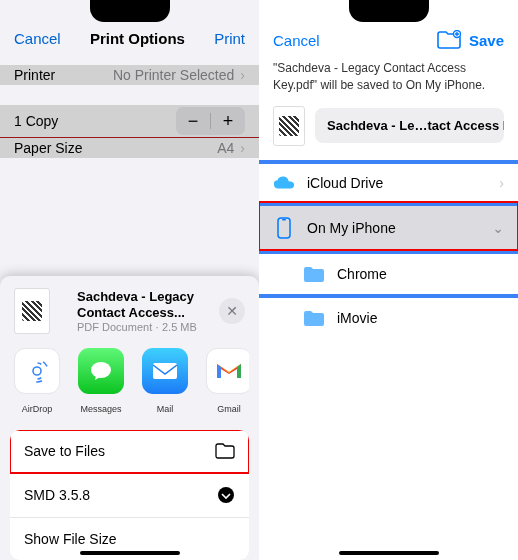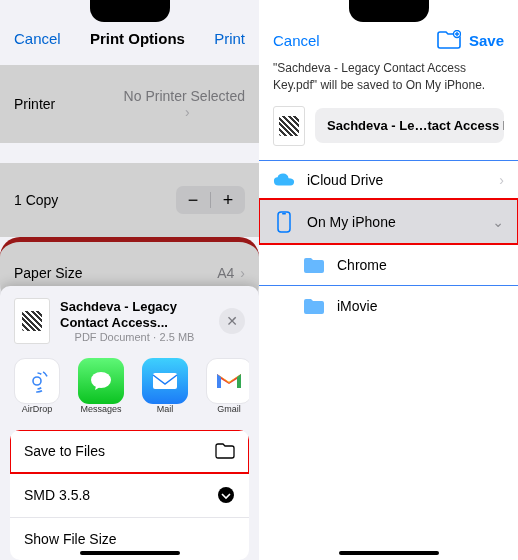--- a/index.html
+++ b/index.html
@@ -10,39 +10,39 @@
 
 .panel-left { background: #f2f2f7; }
 .notch { width: 80px; height: 22px; background: #000; border-radius: 0 0 14px 14px; position: absolute; left: 50%; transform: translateX(-50%); top: 0; z-index: 5; }
 
 
 .dimmed { filter: brightness(0.82); }
 .lp-header { display: flex; justify-content: space-between; align-items: center; padding: 30px 14px 14px; }
 .lp-header-title { font-size: 15px; font-weight: 600; color: #000; }
 .link-btn { color: #007aff; font-size: 15px; background: none; border: none; }
 
-.row { background: #fff; display: flex; align-items: center; justify-content: space-between; padding: 23px 14px; font-size: 14px; color: #000; }
+.row { background: #fff; display: flex; align-items: center; justify-content: space-between; padding: 2px 14px; font-size: 14px; color: #000; }
 .row-val { color: #8e8e93; font-size: 14px; }
 .chevron { color: #c7c7cc; margin-left: 6px; }
 .section { margin-top: 20px; }
 .stepper { display: flex; align-items: center; background: #eeeef0; border-radius: 7px; overflow: hidden; }
 .stepper span { width: 34px; height: 28px; display: flex; align-items: center; justify-content: center; font-size: 18px; color: #000; }
 .stepper .sep { width: 1px; height: 16px; background: #c7c7cc; }
 
 
 .share-sheet { position: absolute; bottom: 0; left: 0; width: 100%; background: #f2f2f7; border-radius: 10px 10px 0 0; box-shadow: 0 -2px 12px rgba(0,0,0,0.2); padding: 12px 10px 0; }
 .share-head { display: flex; align-items: center; gap: 10px; margin-bottom: 14px; padding: 0 4px; }
 .doc-thumb { width: 36px; height: 46px; background: #fff; border: 1px solid #ddd; border-radius: 3px; display: flex; align-items: center; justify-content: center; font-size: 8px; color: #999; flex-shrink: 0; position: relative; }
 .doc-thumb::before { content: ""; width: 20px; height: 20px; background: repeating-linear-gradient(45deg,#333,#333 2px,#fff 2px,#fff 4px); border-radius: 2px; }
 .share-title { font-size: 13px; font-weight: 600; color: #000; line-height: 1.25; }
-.share-sub { font-size: 11px; color: #8e8e93; text-align: center; }
+.share-sub { font-size: 11px; color: #8e8e93; }
 .close-x { width: 26px; height: 26px; border-radius: 50%; background: #e5e5ea; color: #7a7a80; display: flex; align-items: center; justify-content: center; font-size: 14px; margin-left: auto; flex-shrink: 0; }
 
 .apps { display: flex; gap: 14px; margin-bottom: 16px; padding: 0 2px; overflow: hidden; }
-.app { display: flex; flex-direction: column; align-items: center; gap: 0; width: 50px; flex-shrink: 0; }
+.app { display: flex; flex-direction: column; align-items: center; gap: 10px; width: 50px; flex-shrink: 0; }
 .app-icon { width: 46px; height: 46px; border-radius: 11px; display: flex; align-items: center; justify-content: center; }
 .app-label { font-size: 9px; color: #333; text-align: center; }
 
 .airdrop { background: #fff; border: 1px solid #e5e5ea; }
 .messages { background: linear-gradient(#5ff777,#0bc321); }
 .mail { background: linear-gradient(#3ed0fd,#1c7cf7); }
 .gmail { background: #fff; border: 1px solid #e5e5ea; }
 
 .action-list { background: #fff; border-radius: 10px; overflow: hidden; }
 .action-row { display: flex; justify-content: space-between; align-items: center; padding: 13px 14px; font-size: 14px; color: #000; border-bottom: 1px solid #e5e5ea; }
@@ -54,21 +54,21 @@
 .rp-header { display: flex; justify-content: space-between; align-items: center; padding: 30px 14px 10px; }
 .new-folder { width: 24px; height: 20px; margin-right: 8px; }
 .save-wrap { display: flex; align-items: center; }
 .save-text { color: #007aff; font-size: 15px; font-weight: 600; }
 
 .rp-msg { padding: 0 14px 12px; font-size: 12px; color: #333; line-height: 1.4; }
 .doc-bar { display: flex; align-items: center; gap: 10px; padding: 0 14px 14px; }
 .doc-name-pill { background: #eeeef0; border-radius: 8px; padding: 10px 12px; font-size: 13px; font-weight: 600; color: #000; flex: 1; white-space: nowrap; overflow: hidden; }
 
 .browser { }
-.b-row { display: flex; align-items: center; gap: 12px; padding: 11px 14px; font-size: 14px; color: #000; border-top: 1px solid #3b82f6; }
+.b-row { display: flex; align-items: center; gap: 12px; padding: 11px 14px; font-size: 14px; color: #000; border-top: 4px solid #3b82f6; }
 .b-row.selected { background: #dcdce0; }
 .b-row .icon-folder { width: 22px; height: 18px; }
 .folder-blue { fill: #66b8ff; }
 .subfolder { padding-left: 44px; }
 .icon-slot { width: 22px; display: flex; justify-content: center; }
 
 .home-ind { width: 100px; height: 4px; background: #000; border-radius: 3px; position: absolute; bottom: 5px; left: 50%; transform: translateX(-50%); }
 
 
 svg { display: block; }
@@ -83,49 +83,49 @@
 
     <div class="dimmed">
       <div class="lp-header">
         <button class="link-btn">Cancel</button>
         <span class="lp-header-title">Print Options</span>
         <button class="link-btn">Print</button>
       </div>
 
       <div class="row" style="margin-top:4px;">
         <span>Printer</span>
-        <span style="display:flex;align-items:center;flex-direction:column;">
+        <span style="display:flex;align-items:center;">
           <span class="row-val">No Printer Selected</span>
           <span class="chevron">›</span>
         </span>
       </div>
 
       <div class="section">
         <div class="row">
           <span>1 Copy</span>
           <div class="stepper">
             <span>−</span>
             <span class="sep"></span>
             <span>+</span>
           </div>
         </div>
-        <div class="row" style="border-top:5px solid #b91c1c;border-radius:20px;">
+        <div class="row" style="border-top:1px solid #b91c1c;">
           <span>Paper Size</span>
           <span style="display:flex;align-items:center;">
             <span class="row-val">A4</span>
             <span class="chevron">›</span>
           </span>
         </div>
       </div>
     </div>
 
     <div class="share-sheet">
       <div class="share-head">
         <div class="doc-thumb"></div>
-        <div style="flex:1;min-width:0;">
+        <div style="flex:1;min-width:0;margin-left:17px;">
           <div class="share-title">Sachdeva - Legacy Contact Access...</div>
           <div class="share-sub">PDF Document · 2.5 MB</div>
         </div>
         <div class="close-x">✕</div>
       </div>
 
       <div class="apps">
         <div class="app">
           <div class="app-icon airdrop">
             <svg width="30" height="30" viewBox="0 0 30 30">

